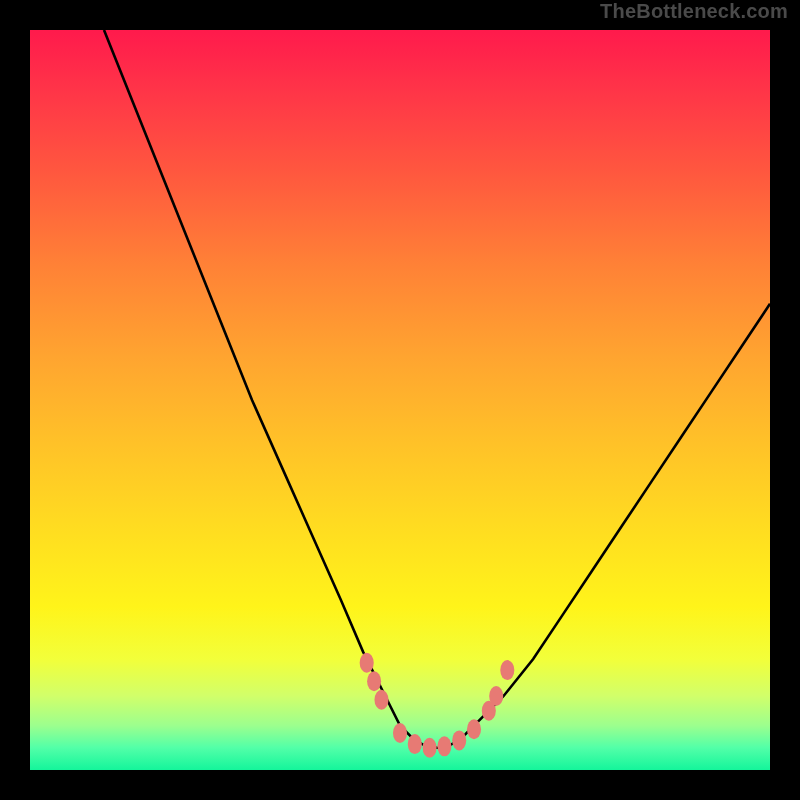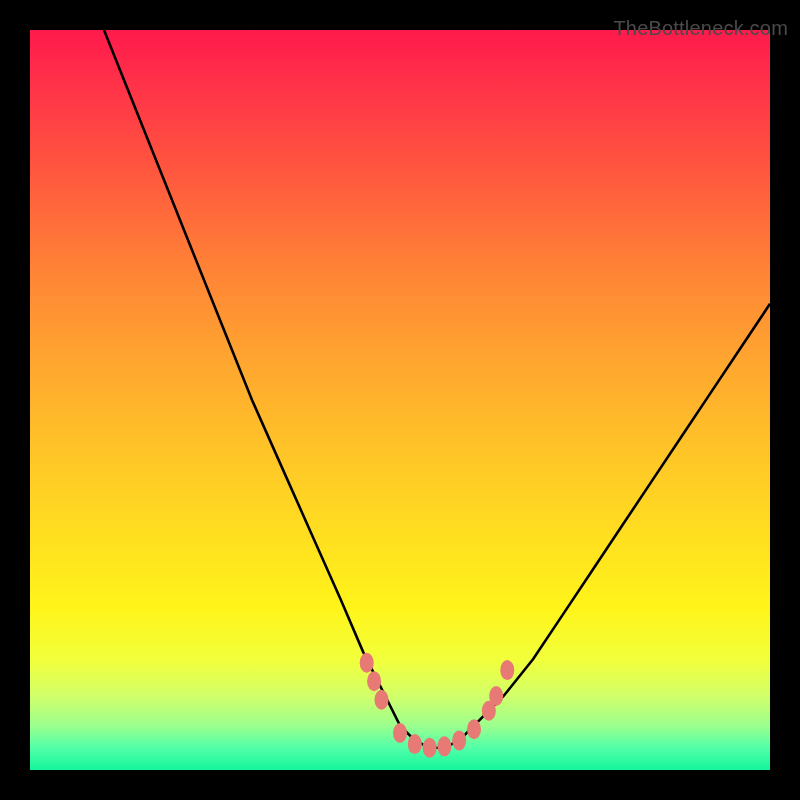--- a/index.html
+++ b/index.html
@@ -43,25 +43,25 @@
   .plot-area svg {
     position: absolute;
     left: 0;
     top: 0;
     width: 740px;
     height: 740px;
     overflow: visible;
   }
   .watermark {
     position: absolute;
-    top: 17px;
+    top: 0;
     right: 12px;
     color: #4a4a4a;
     font-size: 20px;
-    font-weight: 400;
+    font-weight: 700;
     letter-spacing: 0.2px;
     user-select: none;
   }
 </style>
 </head>
 <body>
 
 <div class="frame">
 
   <div class="plot-area">

